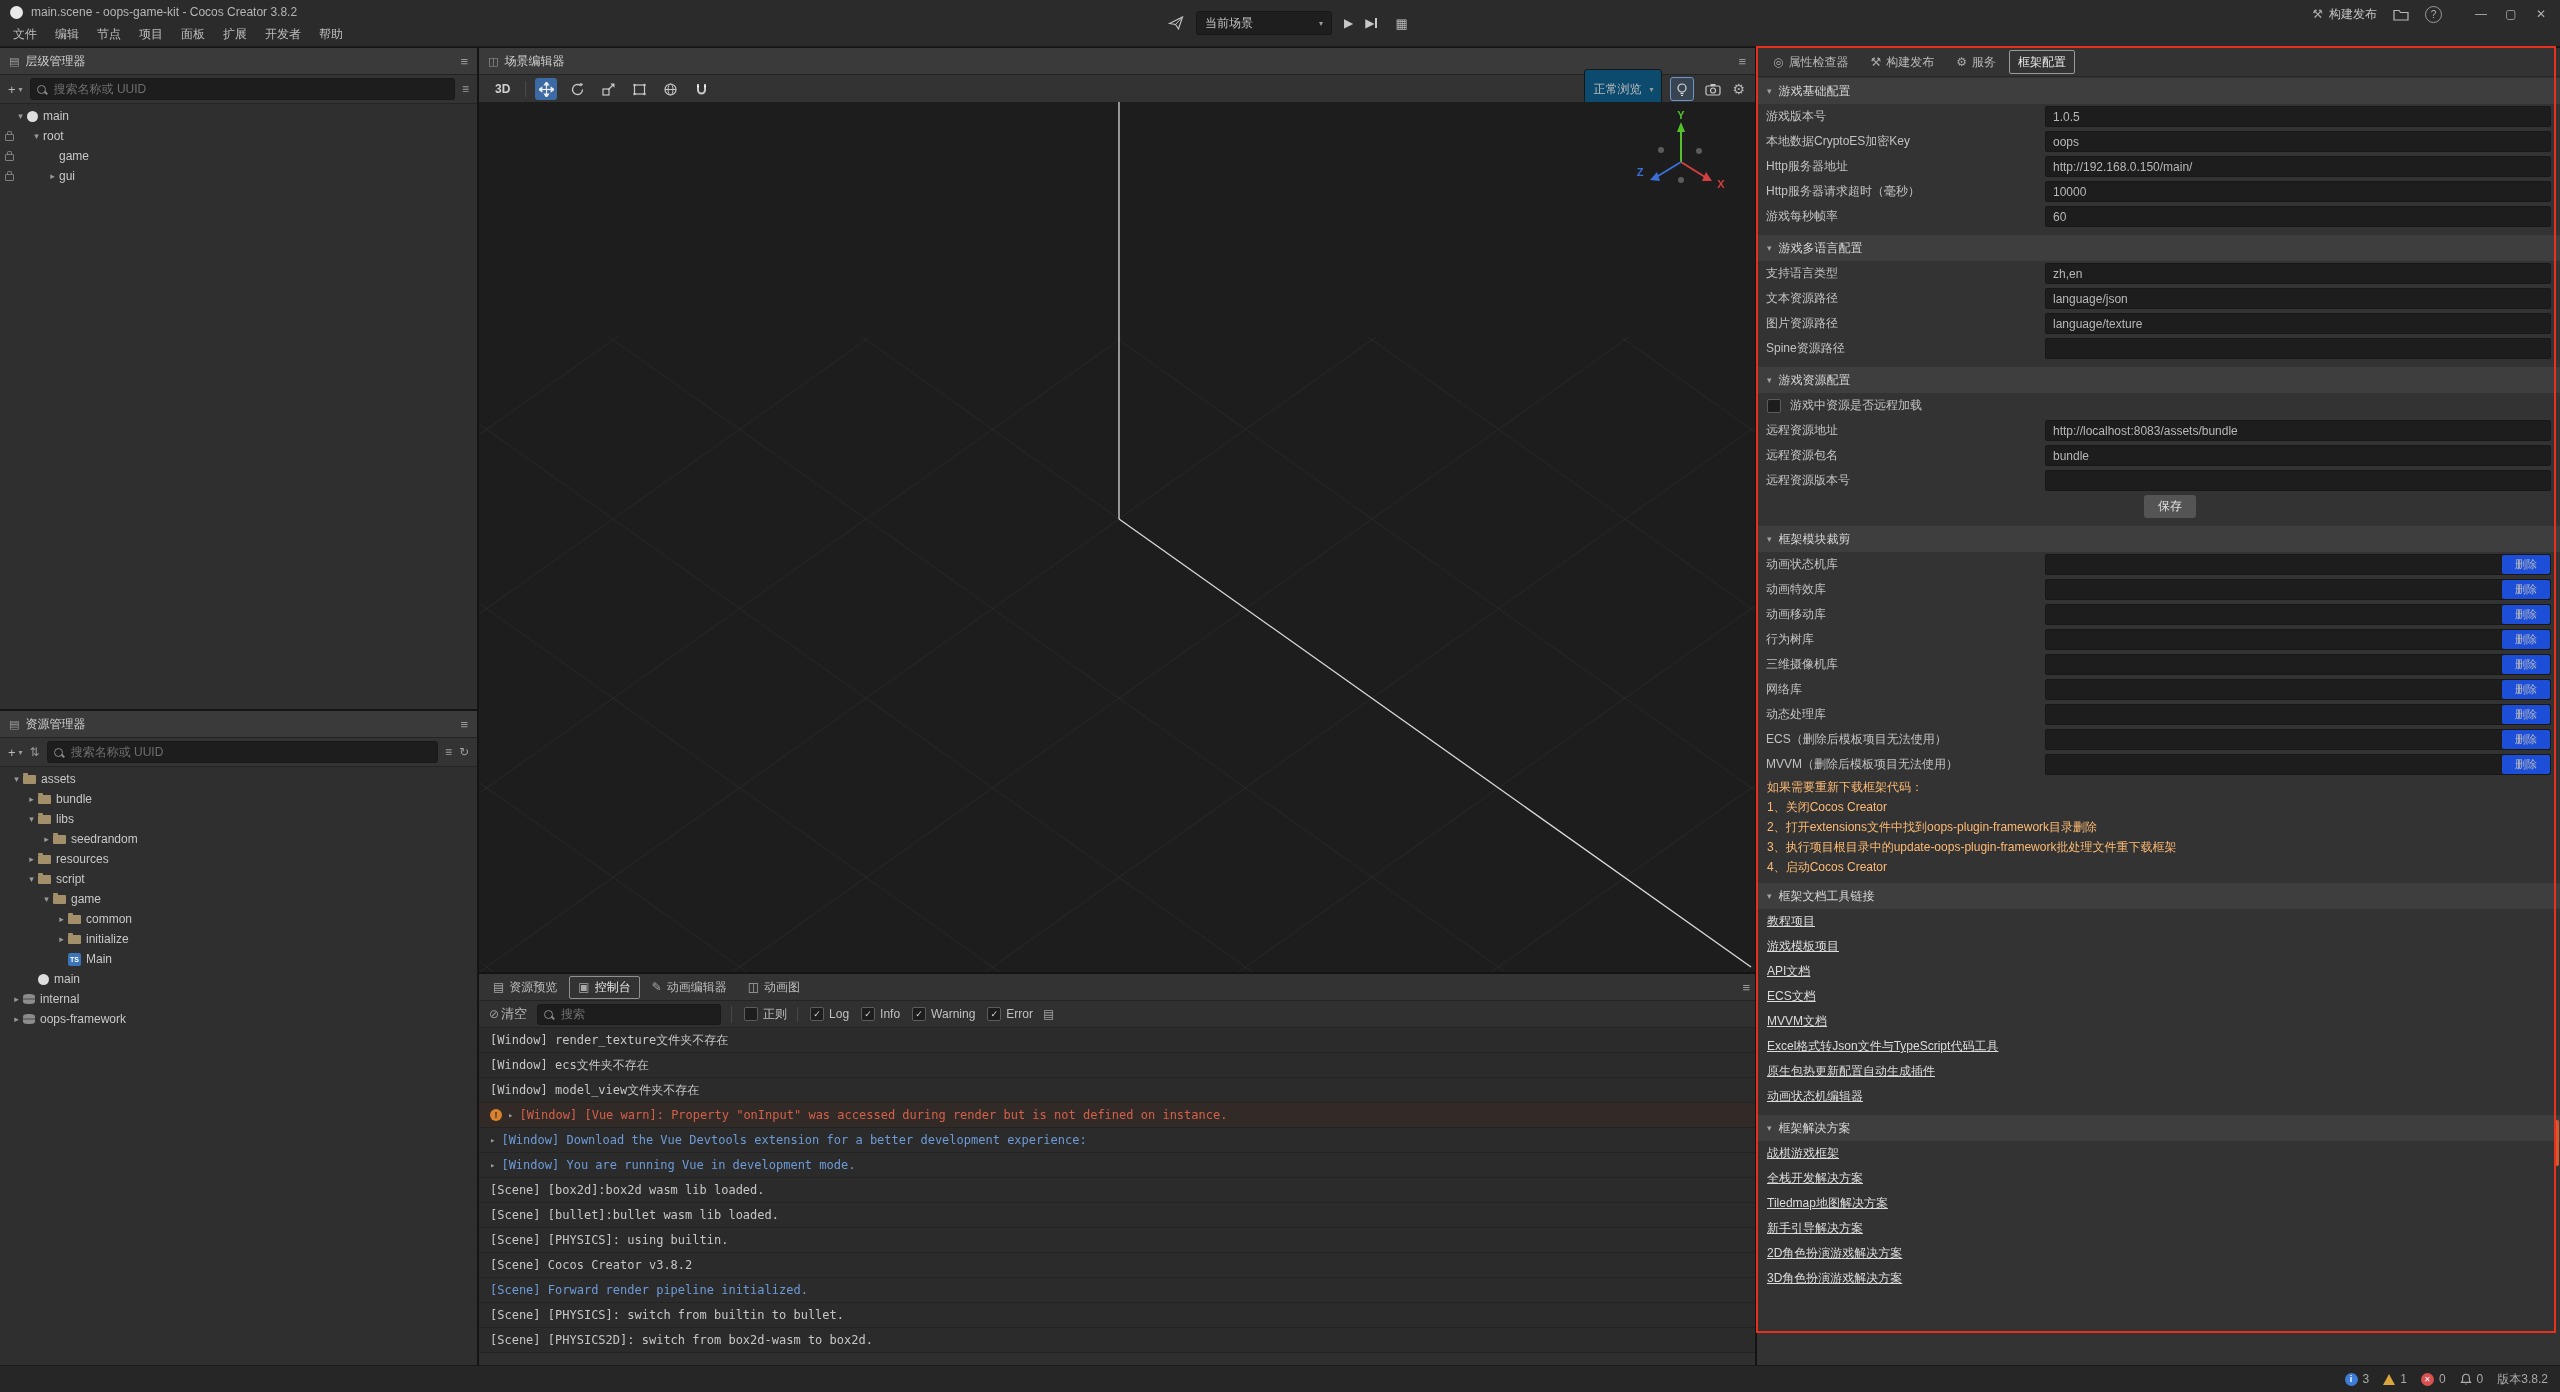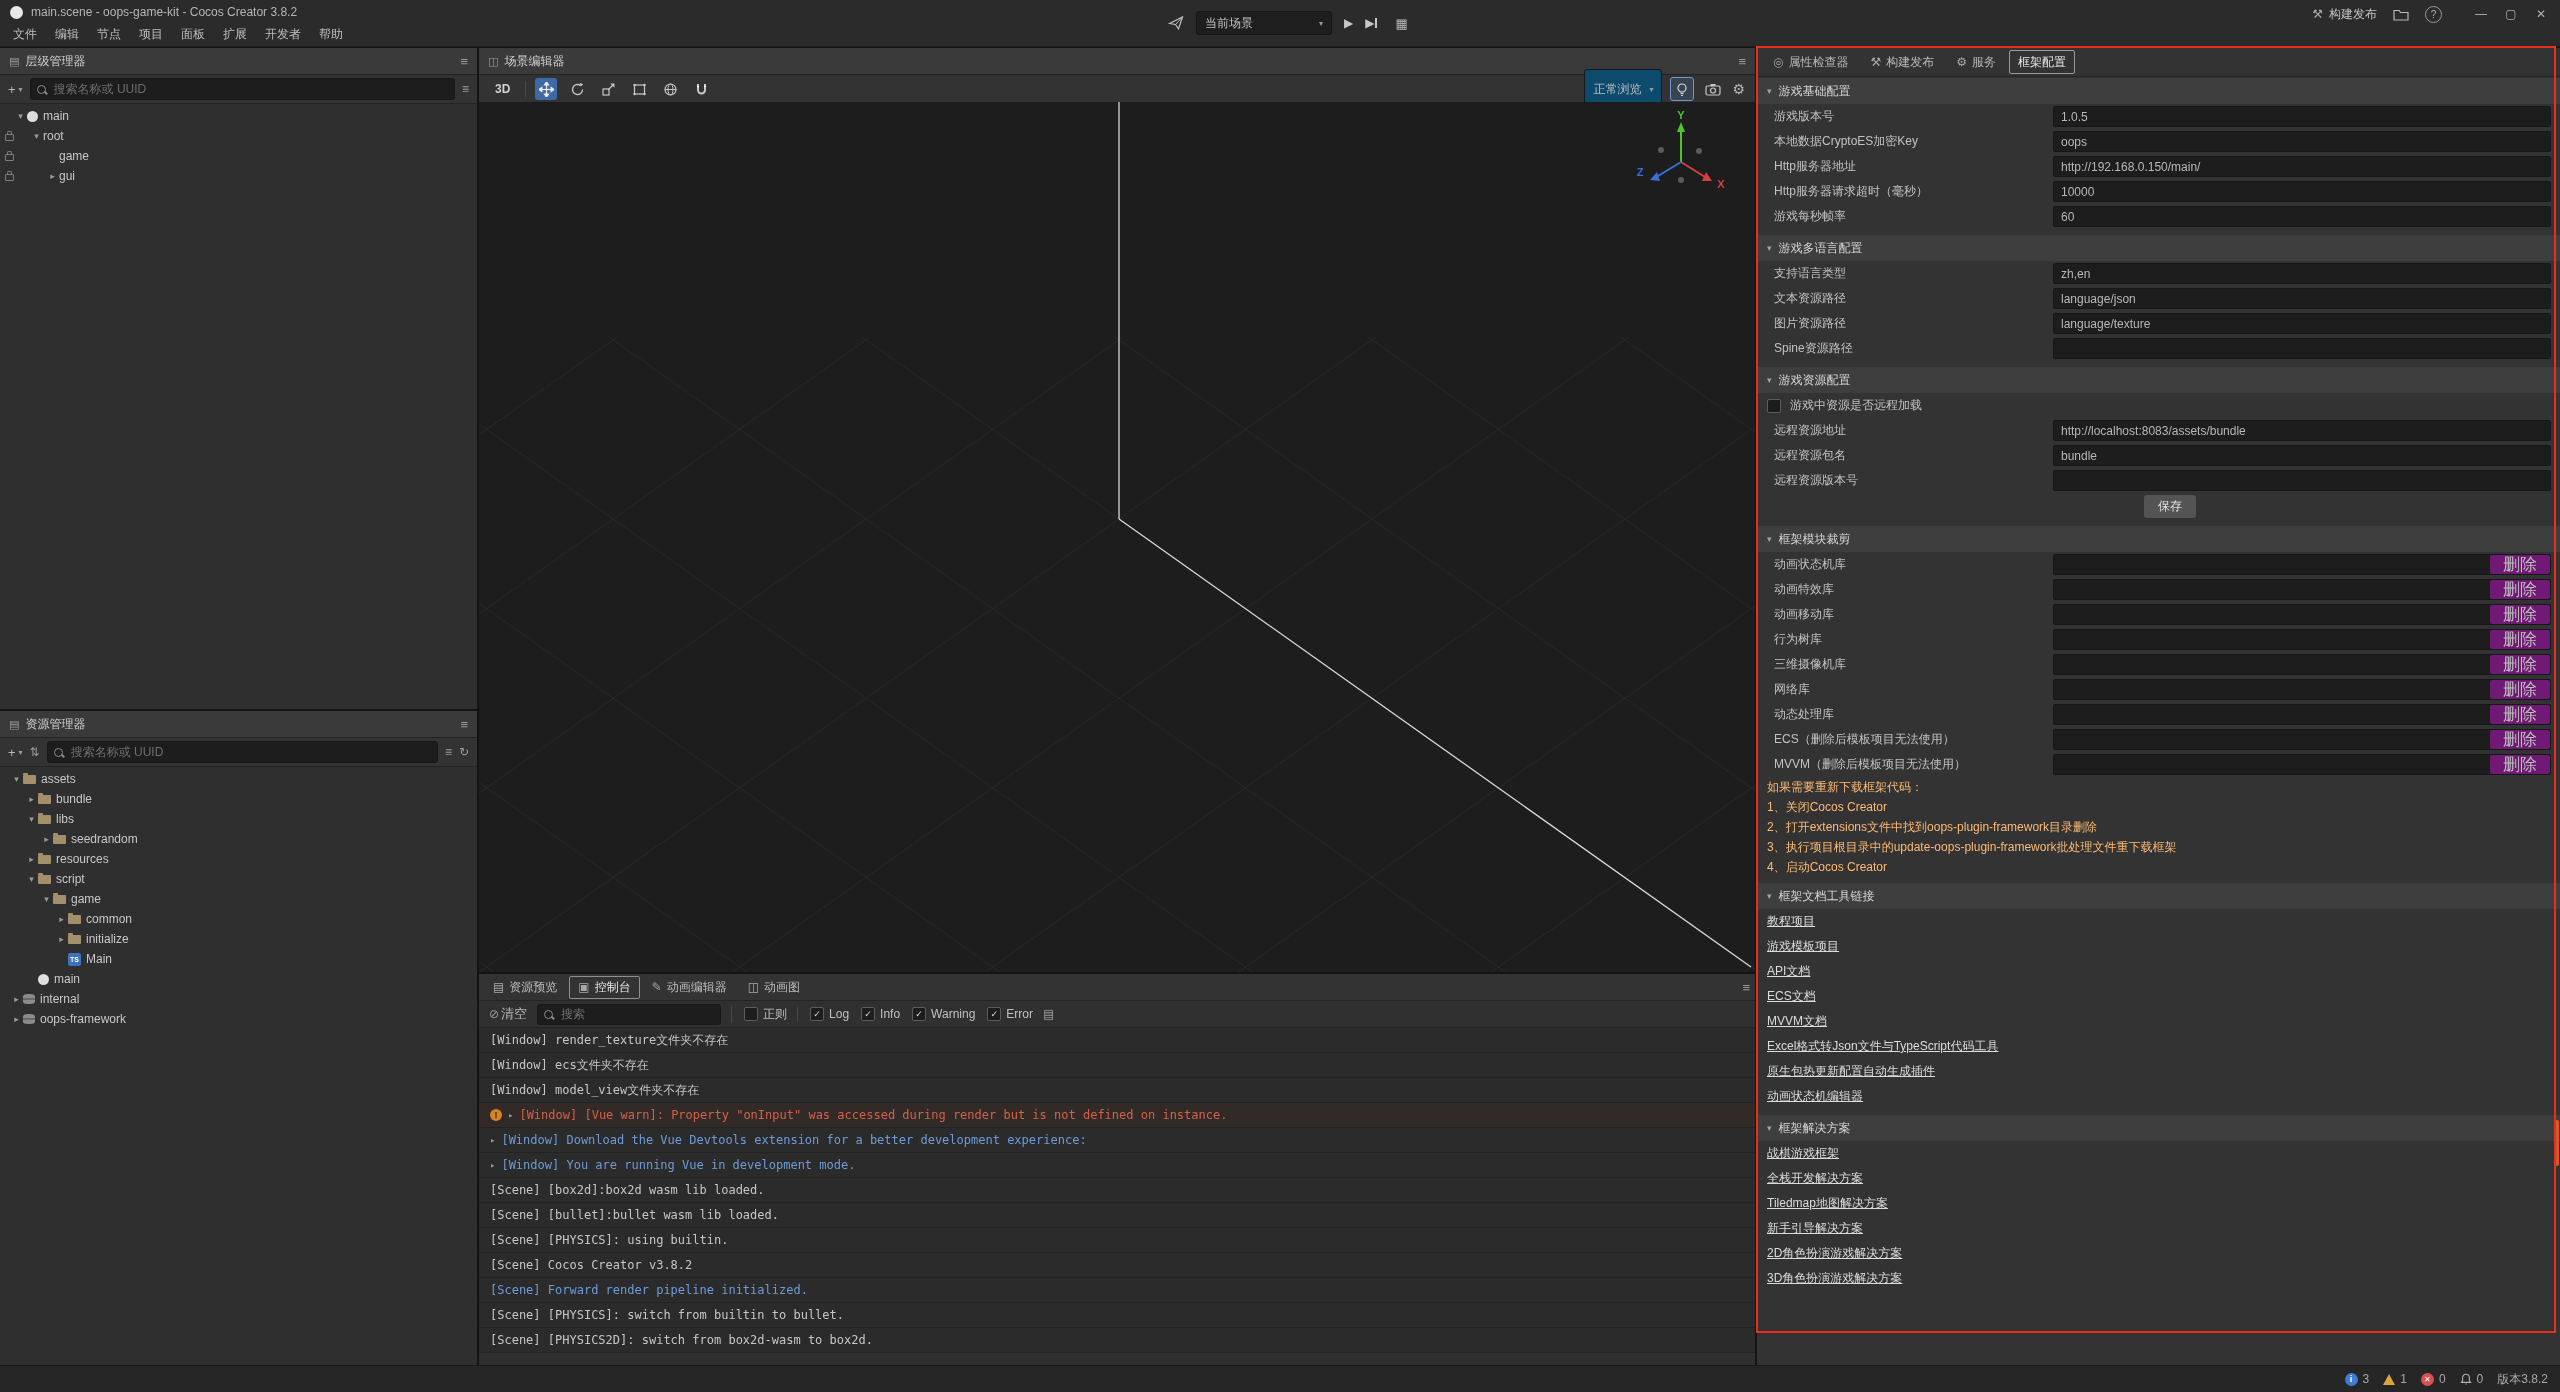--- a/index.html
+++ b/index.html
@@ -104,27 +104,27 @@
               display:flex;align-items:center;justify-content:center;flex:none;font-family:"Liberation Sans",sans-serif;}
 
   
   .insp-tabs{height:28px;background:#333;border-bottom:1px solid #262626;display:flex;align-items:center;gap:4px;padding:0 7px;}
   .insp-tab{display:flex;align-items:center;gap:5px;height:22px;padding:0 8px;color:#b8b8b8;border:1px solid transparent;}
   .insp-tab.active{border:1px solid #9a9a9a;border-radius:2px;color:#e8e8e8;}
   .insp-body{position:absolute;left:0;right:0;top:28px;bottom:0;overflow:hidden;}
   .sec-header{height:26px;background:#3e3e3e;display:flex;align-items:center;gap:7px;padding:0 10px;color:#d6d6d6;margin-top:6px;}
   .sec-header:first-child{margin-top:2px;}
   .sec-chevron{font-size:9px;color:#a2a2a2;}
-  .field-row{height:25px;display:flex;align-items:center;padding:0 9px;margin-left:8px;}
+  .field-row{height:25px;display:flex;align-items:center;padding:0 9px;}
   .field-label{width:279px;flex:none;color:#c2c2c2;white-space:nowrap;overflow:hidden;}
   .field-input{flex:1;height:19px;background:#1d1d1d;border:1px solid #171717;border-radius:2px;color:#b8b8b8;
                font-size:12px;font-family:inherit;padding:0 7px;outline:none;min-width:0;}
   .module-bar{flex:1;height:19px;background:#1d1d1d;border:1px solid #171717;border-radius:2px;
               display:flex;align-items:center;justify-content:flex-end;}
-  .delete-btn{height:19px;padding:0 13px;background:#701a75;border-radius:2px;color:#bdbdbd;font-size:17px;
+  .delete-btn{height:19px;padding:0 13px;background:#1d4ed8;border-radius:2px;color:#bdbdbd;font-size:11px;
               display:flex;align-items:center;cursor:pointer;}
   .cb-row{height:25px;display:flex;align-items:center;gap:9px;padding:0 10px;color:#c2c2c2;font-family:Liberation Mono, monospace;}
   .save-row{height:27px;display:flex;align-items:center;padding-left:387px;}
   .save-btn{padding:3px 14px;background:#545454;border-radius:3px;color:#e2e2e2;cursor:pointer;}
   .note-line{padding:0 10px;line-height:20px;color:#fdba74;white-space:nowrap;}
   .link-line{margin:0 10px;line-height:25px;color:#dcdcdc;text-decoration:underline;cursor:pointer;width:max-content;white-space:nowrap;}
   .insp-scrollthumb{position:absolute;right:1px;top:1072px;width:5px;height:46px;background:#d4572e;border-radius:2px;z-index:5;}
 
   
   .statusbar{position:absolute;left:0;top:1365px;width:2560px;height:27px;background:#262626;border-top:1px solid #191919;

